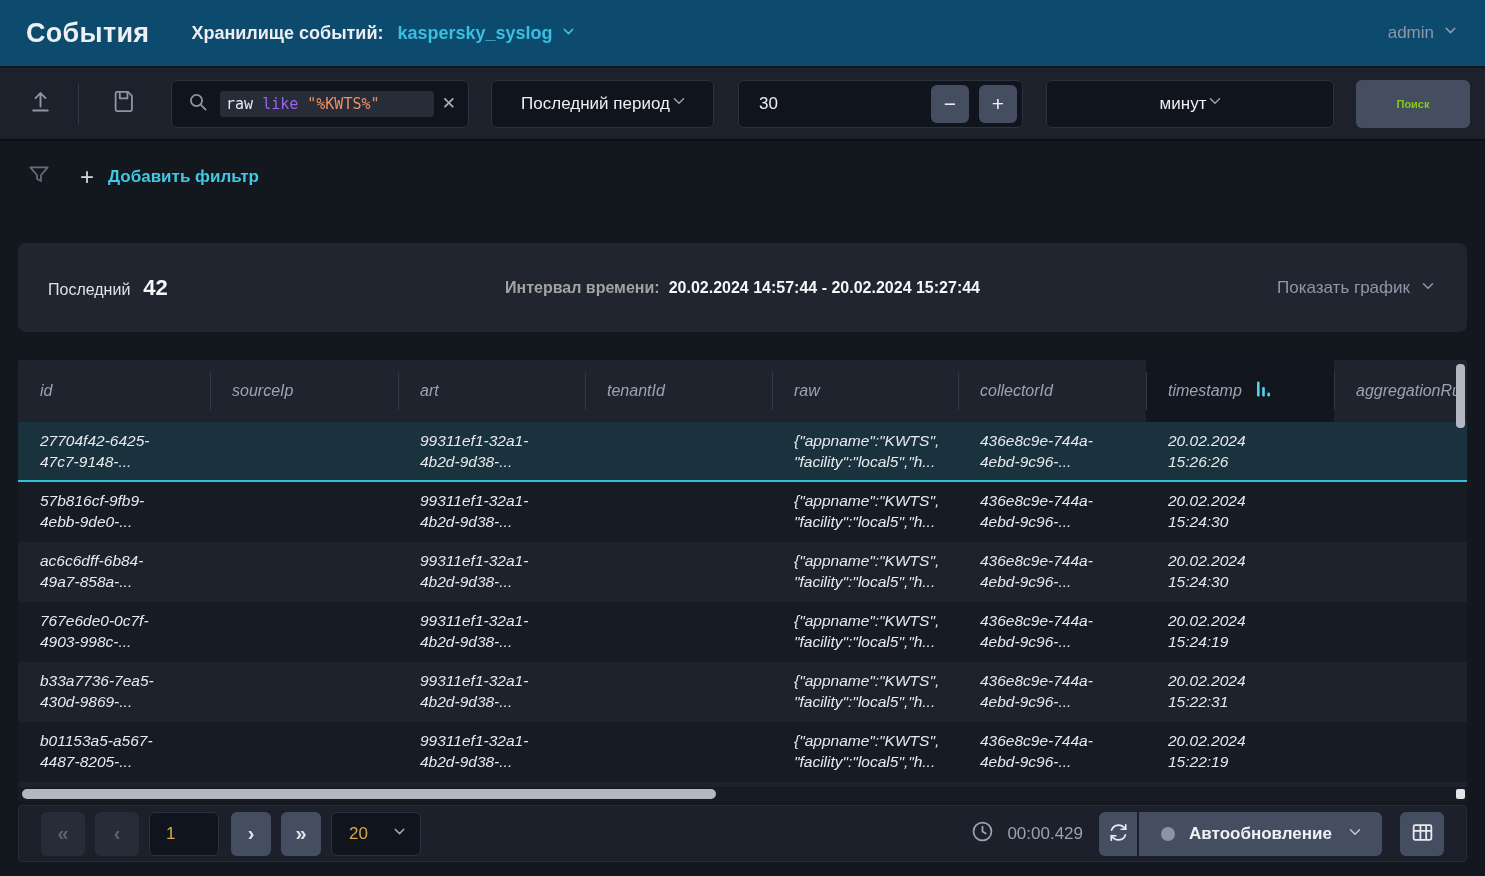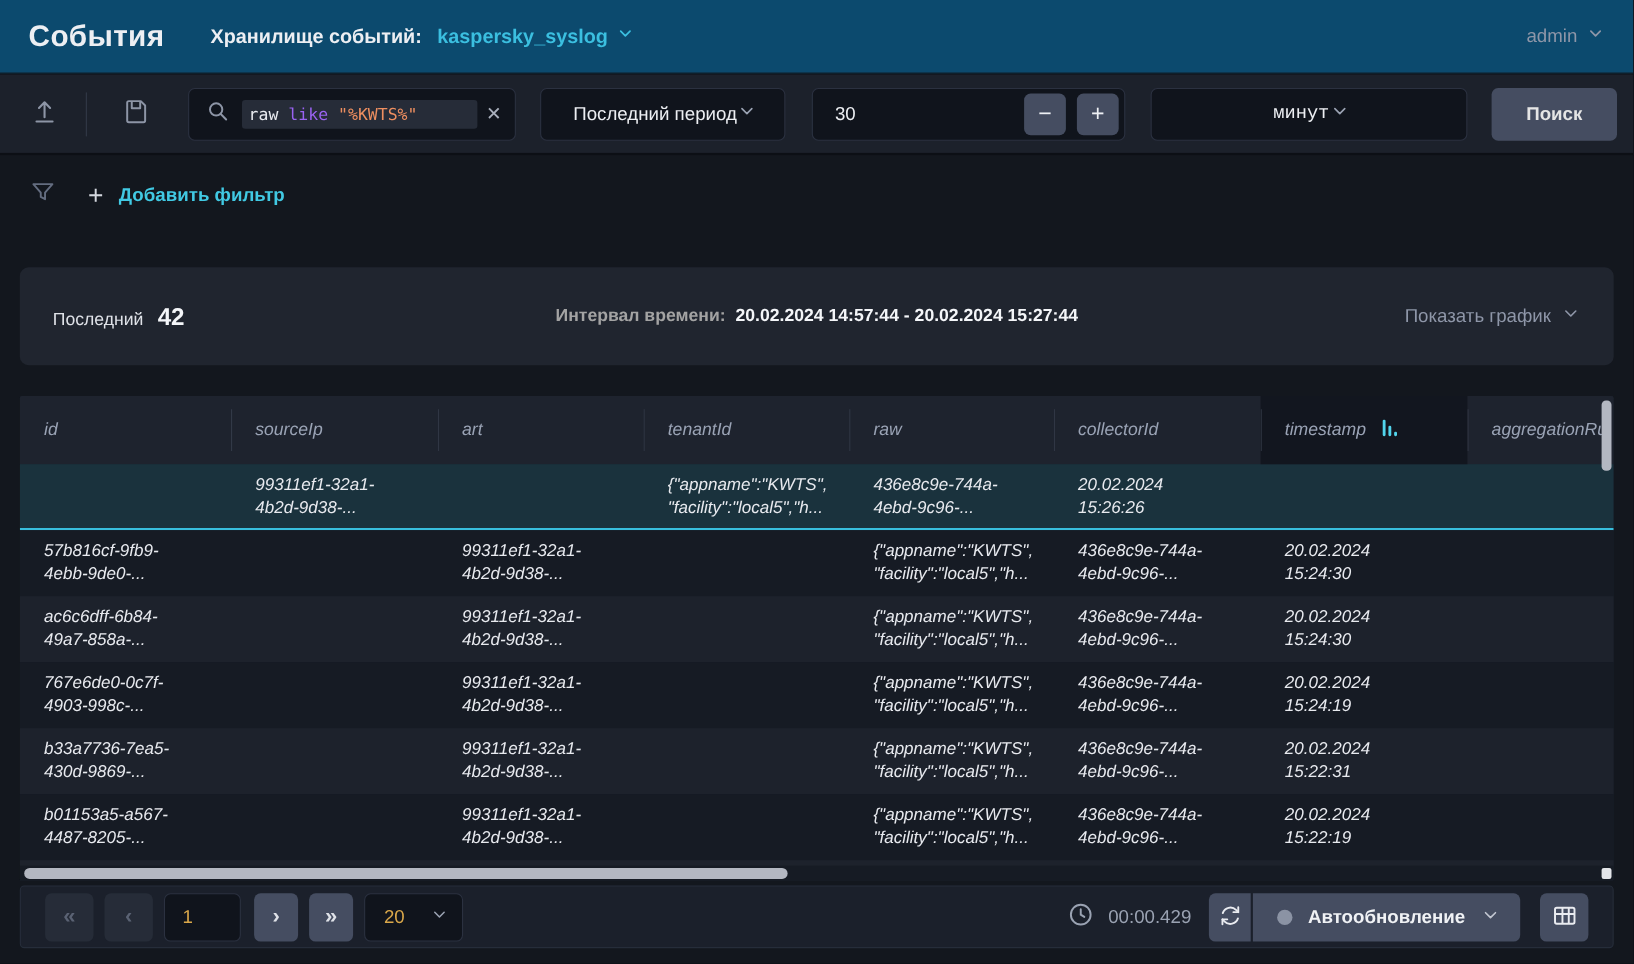--- a/index.html
+++ b/index.html
@@ -54,24 +54,24 @@
     margin-left:24px; width:285px; height:48px; background:#10141c;
     border:1px solid #2b3140; border-radius:6px;
     display:flex; align-items:center; padding:0 5px 0 20px; font-size:17px;
   }
   .stepper .num { flex:1; }
   .step-btn {
     width:38px; height:38px; background:#454d61; border-radius:6px;
     display:flex; align-items:center; justify-content:center;
     font-size:21px; color:#eef0f4; cursor:pointer; margin-left:10px;
   }
-  .sel-unit { margin-left:23px; width:288px;font-family:Liberation Mono, monospace; }
+  .sel-unit { margin-left:23px; width:288px; }
   .search-btn {
     margin-left:22px; width:114px; height:48px; background:#454d61; border:none;
-    border-radius:6px; color:#e5e5e5; font-size:17px; font-weight:bold;
+    border-radius:6px; color:#84cc16; font-size:11px; font-weight:bold;
     font-family:"Liberation Sans",sans-serif; cursor:pointer;
   }
 
   
   .filter-row { position:absolute; top:162px; left:26px; display:flex; align-items:center; }
   .add-filter { display:flex; align-items:center; margin-left:28px; cursor:pointer; }
   .add-filter .plus { color:#d4d8df; font-size:24px; font-weight:300; margin-right:14px; }
   .add-filter .lbl { color:#41c9e3; font-size:17px; font-weight:bold; }
 
   
@@ -312,20 +312,22 @@
               <rect x="13.4" y="13.5" width="2.6" height="4" rx="1.2" fill="#52d5ec"></rect>
             </svg>
         </span>
       </div>
       <div class="th">
           <span>aggregationRu</span>
         </div>
     </div>
 
     <div class="tgrid row row-selected">
+      <div class="cell">27704f42-6425-
+47c7-9148-...</div>
       <div class="cell"></div>
       <div class="cell">99311ef1-32a1-
 4b2d-9d38-...</div>
       <div class="cell"></div>
       <div class="cell">{"appname":"KWTS",
 "facility":"local5","h...</div>
       <div class="cell">436e8c9e-744a-
 4ebd-9c96-...</div>
       <div class="cell">20.02.2024
 15:26:26</div>

